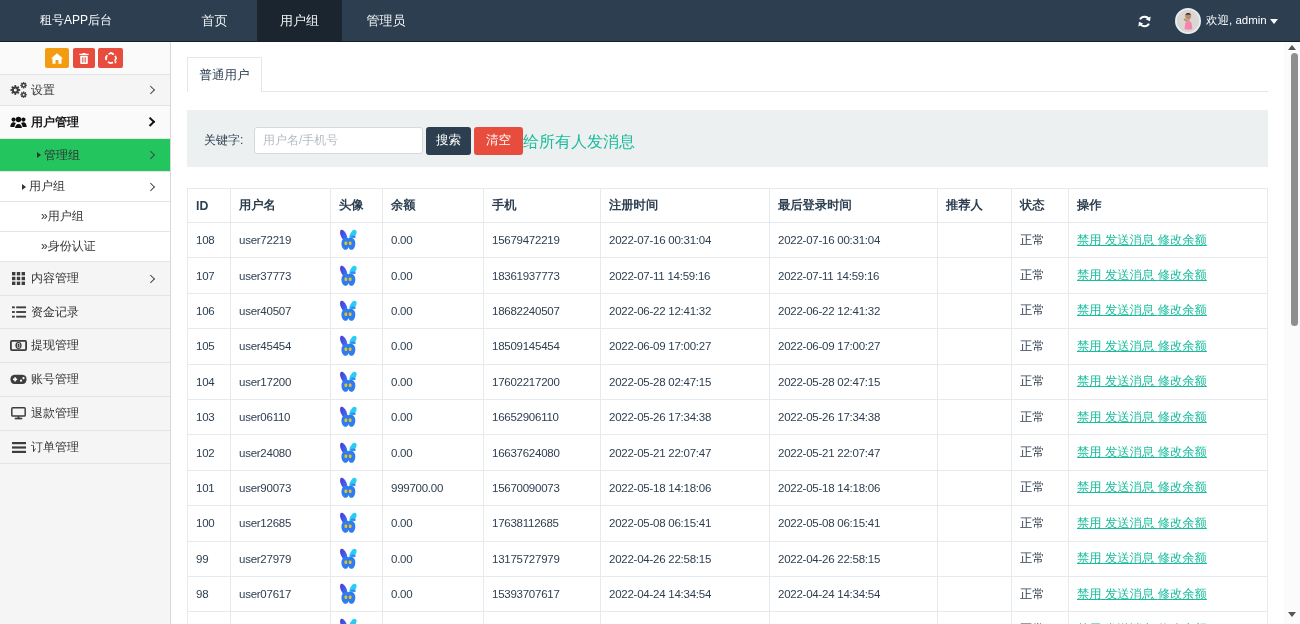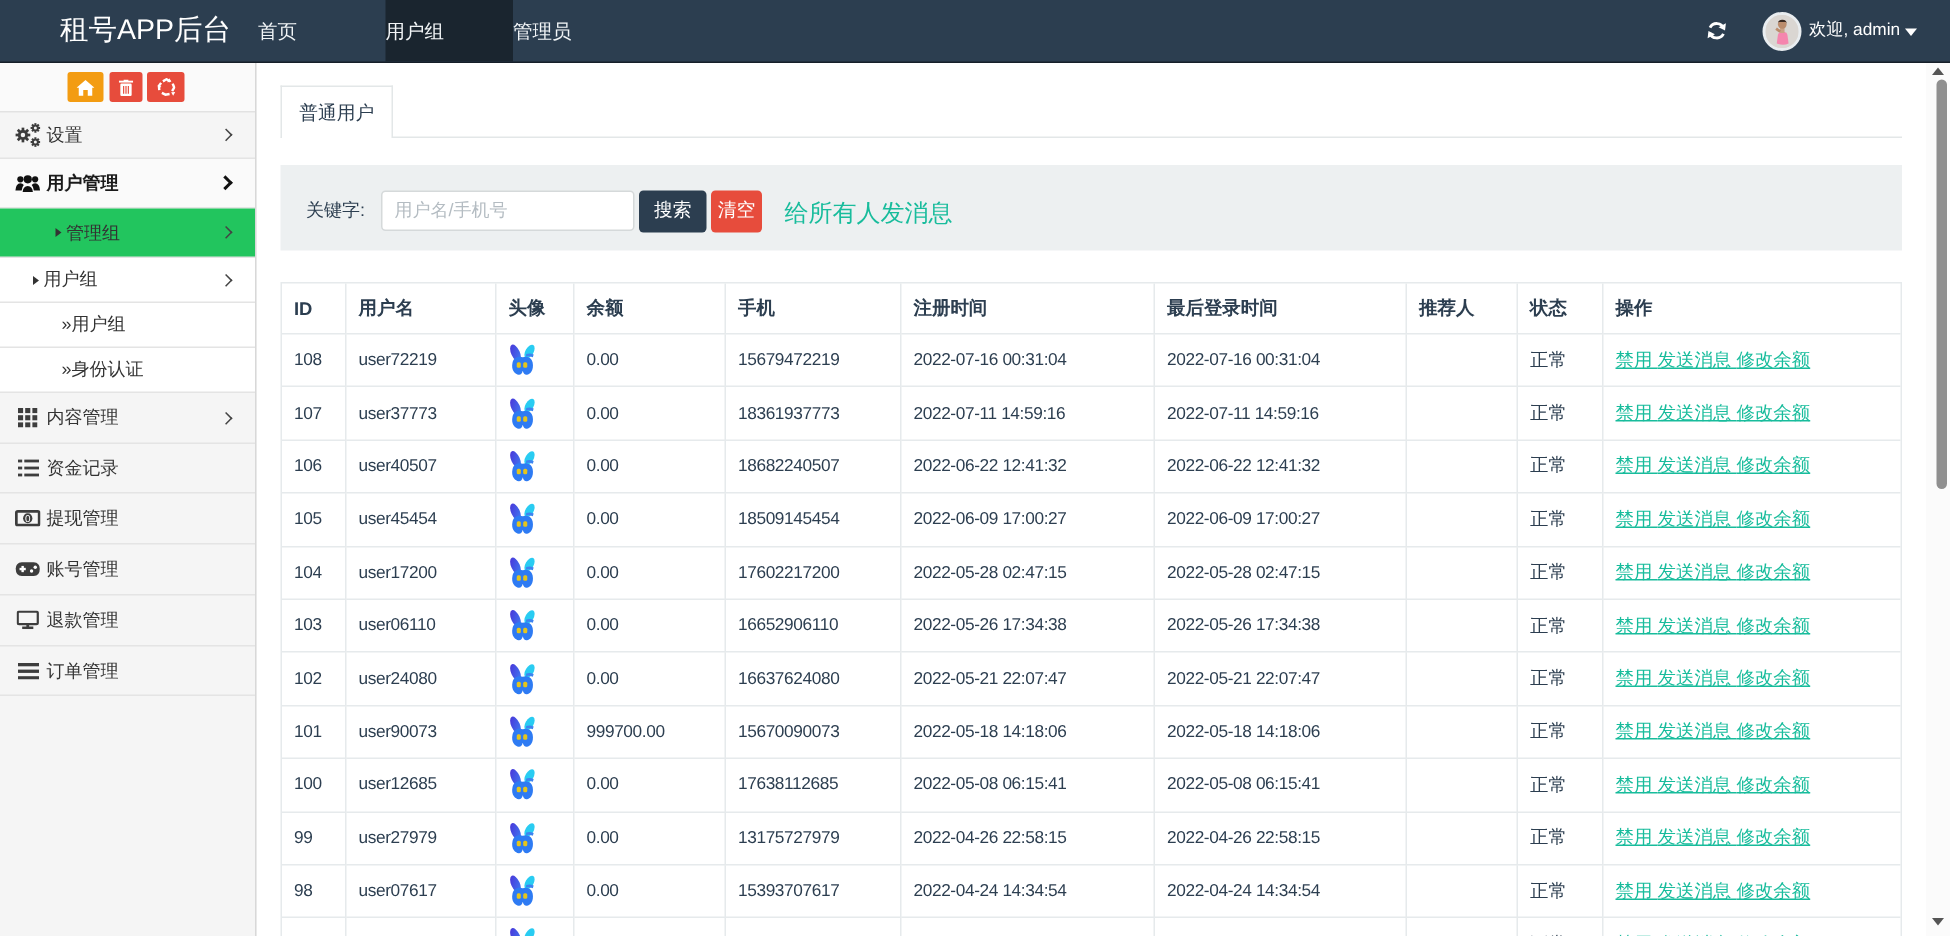--- a/index.html
+++ b/index.html
@@ -1,22 +1,22 @@
 <!DOCTYPE html>
 <html><head>
 <meta charset="utf-8">
 <style>
 * { margin:0; padding:0; box-sizing:border-box; }
 html,body { width:1300px; height:624px; overflow:hidden; }
 body { font-family:"Liberation Sans", sans-serif; position:relative; background:#fff; color:#2c3e50; }
 
 
 #topbar { position:absolute; left:0; top:0; width:1300px; height:42px; background:#2c3e50; border-bottom:1px solid #161f29; }
-#logo { position:absolute; left:40px; top:0; height:41px; line-height:41px; color:#fff; font-size:19px; }
-.navitem { position:absolute; top:0; height:41px; line-height:41px; color:#f2f5f7; font-size:13px; }
+#logo { position:absolute; left:40px; top:0; height:41px; line-height:41px; color:#fff; font-size:12px; }
+.navitem { position:absolute; top:0; height:41px; line-height:41px; color:#f2f5f7; font-size:13px; text-align:center; }
 .navitem.active { background:#1a252f; }
 #refresh { position:absolute; left:1138px; top:14px; }
 #avatar { position:absolute; left:1175px; top:8px; width:26px; height:26px; border-radius:50%; border:2px solid #e9edf0; overflow:hidden; background:#dcd8d4; }
 #welcome { position:absolute; left:1206px; top:0; height:41px; line-height:41px; color:#fff; font-size:11.5px; }
 #caret { position:absolute; left:1270px; top:19px; width:0; height:0; border-left:4.5px solid transparent; border-right:4.5px solid transparent; border-top:5px solid #fff; }
 
 
 #sidebar { position:absolute; left:0; top:42px; width:171px; height:582px; background:#f5f5f5; border-right:1px solid #d8d8d8; }
 #sbtns { height:33px; border-bottom:1px solid #e2e2e2; background:#fafafa; position:relative; }
 .sbtn { position:absolute; top:6px; width:24px; height:20px; border-radius:2px; display:flex; align-items:center; justify-content:center; }
@@ -30,21 +30,21 @@
 
 #content { position:absolute; left:172px; top:42px; width:1128px; height:582px; background:#fff; }
 
 #tabline { position:absolute; left:15px; top:49px; width:1081px; height:1px; background:#e3e7e8; }
 #tab { position:absolute; left:15px; top:15px; width:75px; height:35px; background:#fff; border:1px solid #e3e7e8; border-bottom:none; font-size:12.5px; color:#2c3e50; display:flex; align-items:center; justify-content:center; }
 #panel { position:absolute; left:15px; top:68px; width:1081px; height:57px; background:#edf0f1; }
 #kw { position:absolute; left:17px; top:21.5px; font-size:12px; color:#2c3e50; }
 #inp { position:absolute; left:67px; top:16.5px; width:169px; height:27px; background:#fff; border:1px solid #d5d9da; border-radius:3px; font-size:12px; color:#b4bcc2; line-height:24px; padding-left:8px; }
 .btn { position:absolute; top:16.5px; height:28px; border-radius:3px; color:#fff; font-size:12.5px; display:flex; align-items:center; justify-content:center; }
 #btn-search { left:239px; width:45px; background:#2c3e50; }
-#btn-clear { left:287px; width:34px; background:#e74c3c; }
+#btn-clear { left:287px; width:49px; background:#e74c3c; }
 #msglink { position:absolute; left:336px; top:21.5px; font-size:16px; color:#18bc9c; }
 
 
 #tbl { position:absolute; left:15px; top:146px; width:1081px; border:1px solid #e6eaec; display:grid; grid-template-columns:43px 100px 52px 101px 117px 169px 168px 74px 57px 198px; font-size:12.3px; color:#2c3e50; }
 #tbl .num { font-size:11.5px; letter-spacing:-0.25px; }
 #tbl .c { border-right:1px solid #e6eaec; border-bottom:1px solid #e6eaec; height:35.4px; display:flex; align-items:center; padding-left:8px; overflow:hidden; }
 #tbl .c:nth-child(10n) { border-right:none; }
 #tbl .hd { height:34px; font-weight:bold; }
 #tbl a { color:#18bc9c; text-decoration:underline; }
 

